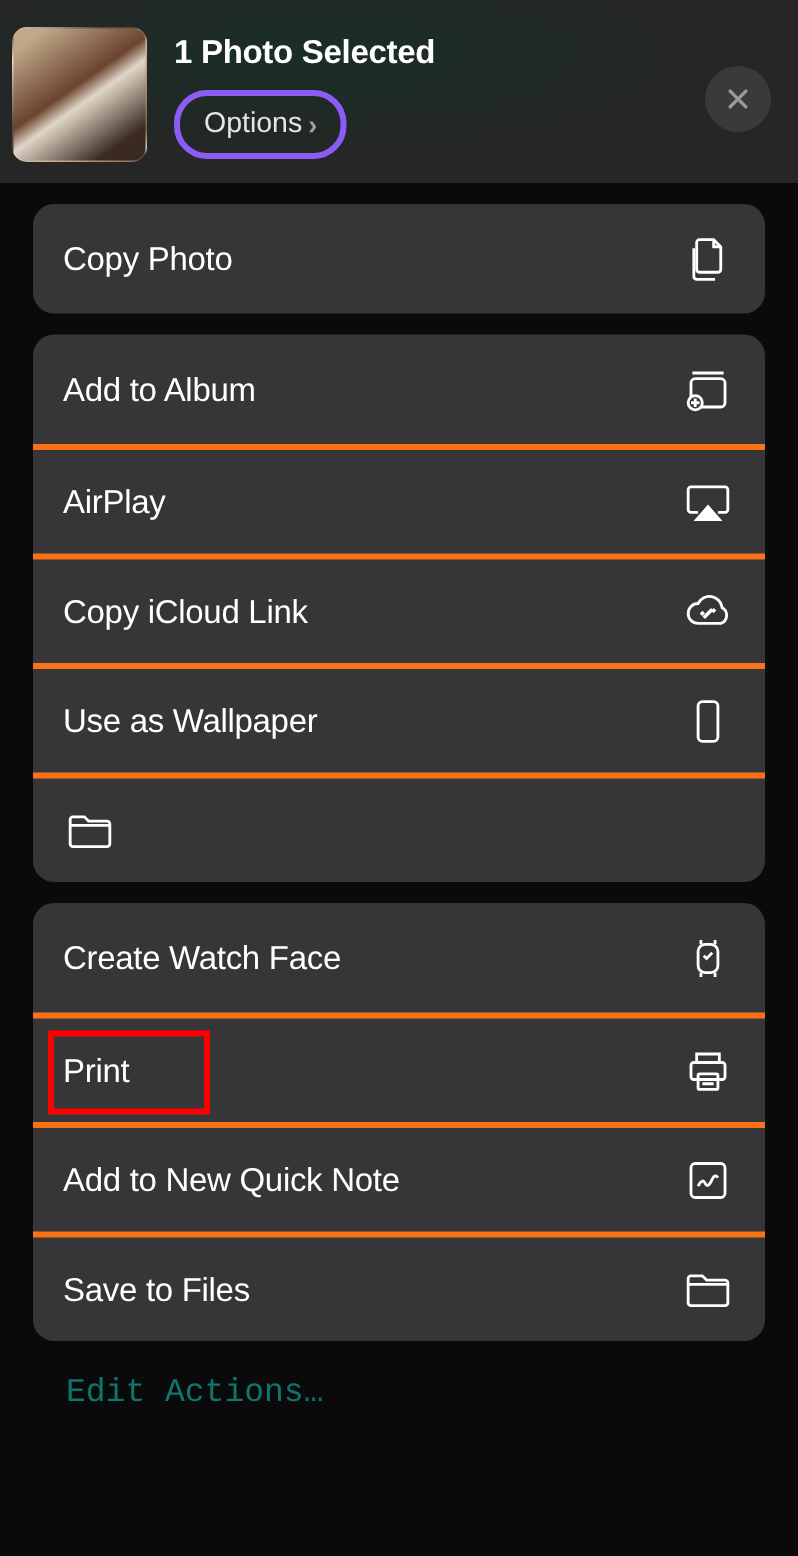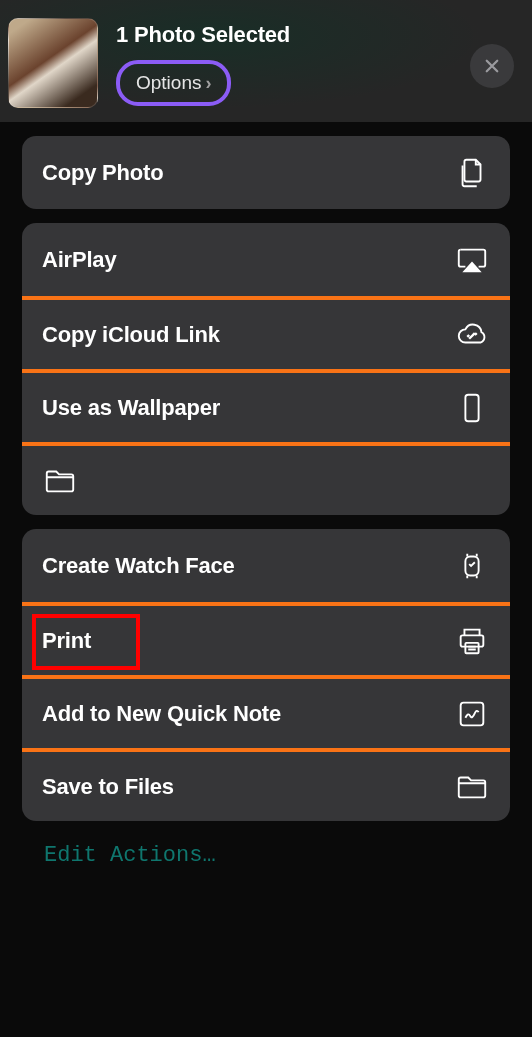--- a/index.html
+++ b/index.html
@@ -100,21 +100,21 @@
       height: 73px;
       padding: 0 20px;
       cursor: pointer;
       position: relative;
     }
     .row + .row {
       border-top: 4px solid #f97316;
     }
     .row-label {
       font-size: 22px;
-      font-weight: 700;
+      font-weight: 400;
       letter-spacing: -0.2px;
     }
     .row-icon {
       width: 36px;
       height: 36px;
       display: flex;
       align-items: center;
       justify-content: center;
     }
     .row-icon svg {
@@ -168,20 +168,31 @@
           <path d="M12 4 h10 l5 5 v16 a2 2 0 0 1 -2 2 h-13 a2 2 0 0 1 -2 -2 V6 a2 2 0 0 1 2 -2 z"></path>
           <path d="M22 4 v5 h5"></path>
           <path d="M8 10 v20 a2 2 0 0 0 2 2 h13"></path>
         </svg>
       </span>
     </div>
   </div>
 
   <div class="group">
     <div class="row">
+      <span class="row-label">Add to Album</span>
+      <span class="row-icon">
+        <svg viewBox="0 0 36 36" fill="none" stroke="#fff" stroke-width="2">
+          <path d="M7 6 h22"></path>
+          <rect x="6" y="10" width="24" height="20" rx="3"></rect>
+          <circle cx="9" cy="27" r="5" fill="#363638"></circle>
+          <path d="M9 24 v6 M6 27 h6"></path>
+        </svg>
+      </span>
+    </div>
+    <div class="row">
       <span class="row-label">AirPlay</span>
       <span class="row-icon">
         <svg viewBox="0 0 36 36" fill="none" stroke="#fff" stroke-width="2">
           <path d="M6 7 h24 a2 2 0 0 1 2 2 v14 a2 2 0 0 1 -2 2 h-5"></path>
           <path d="M11 25 h-5 a2 2 0 0 1 -2 -2 V9 a2 2 0 0 1 2 -2"></path>
           <path d="M18 21 l8 9 h-16 z" fill="#fff"></path>
         </svg>
       </span>
     </div>
     <div class="row">

